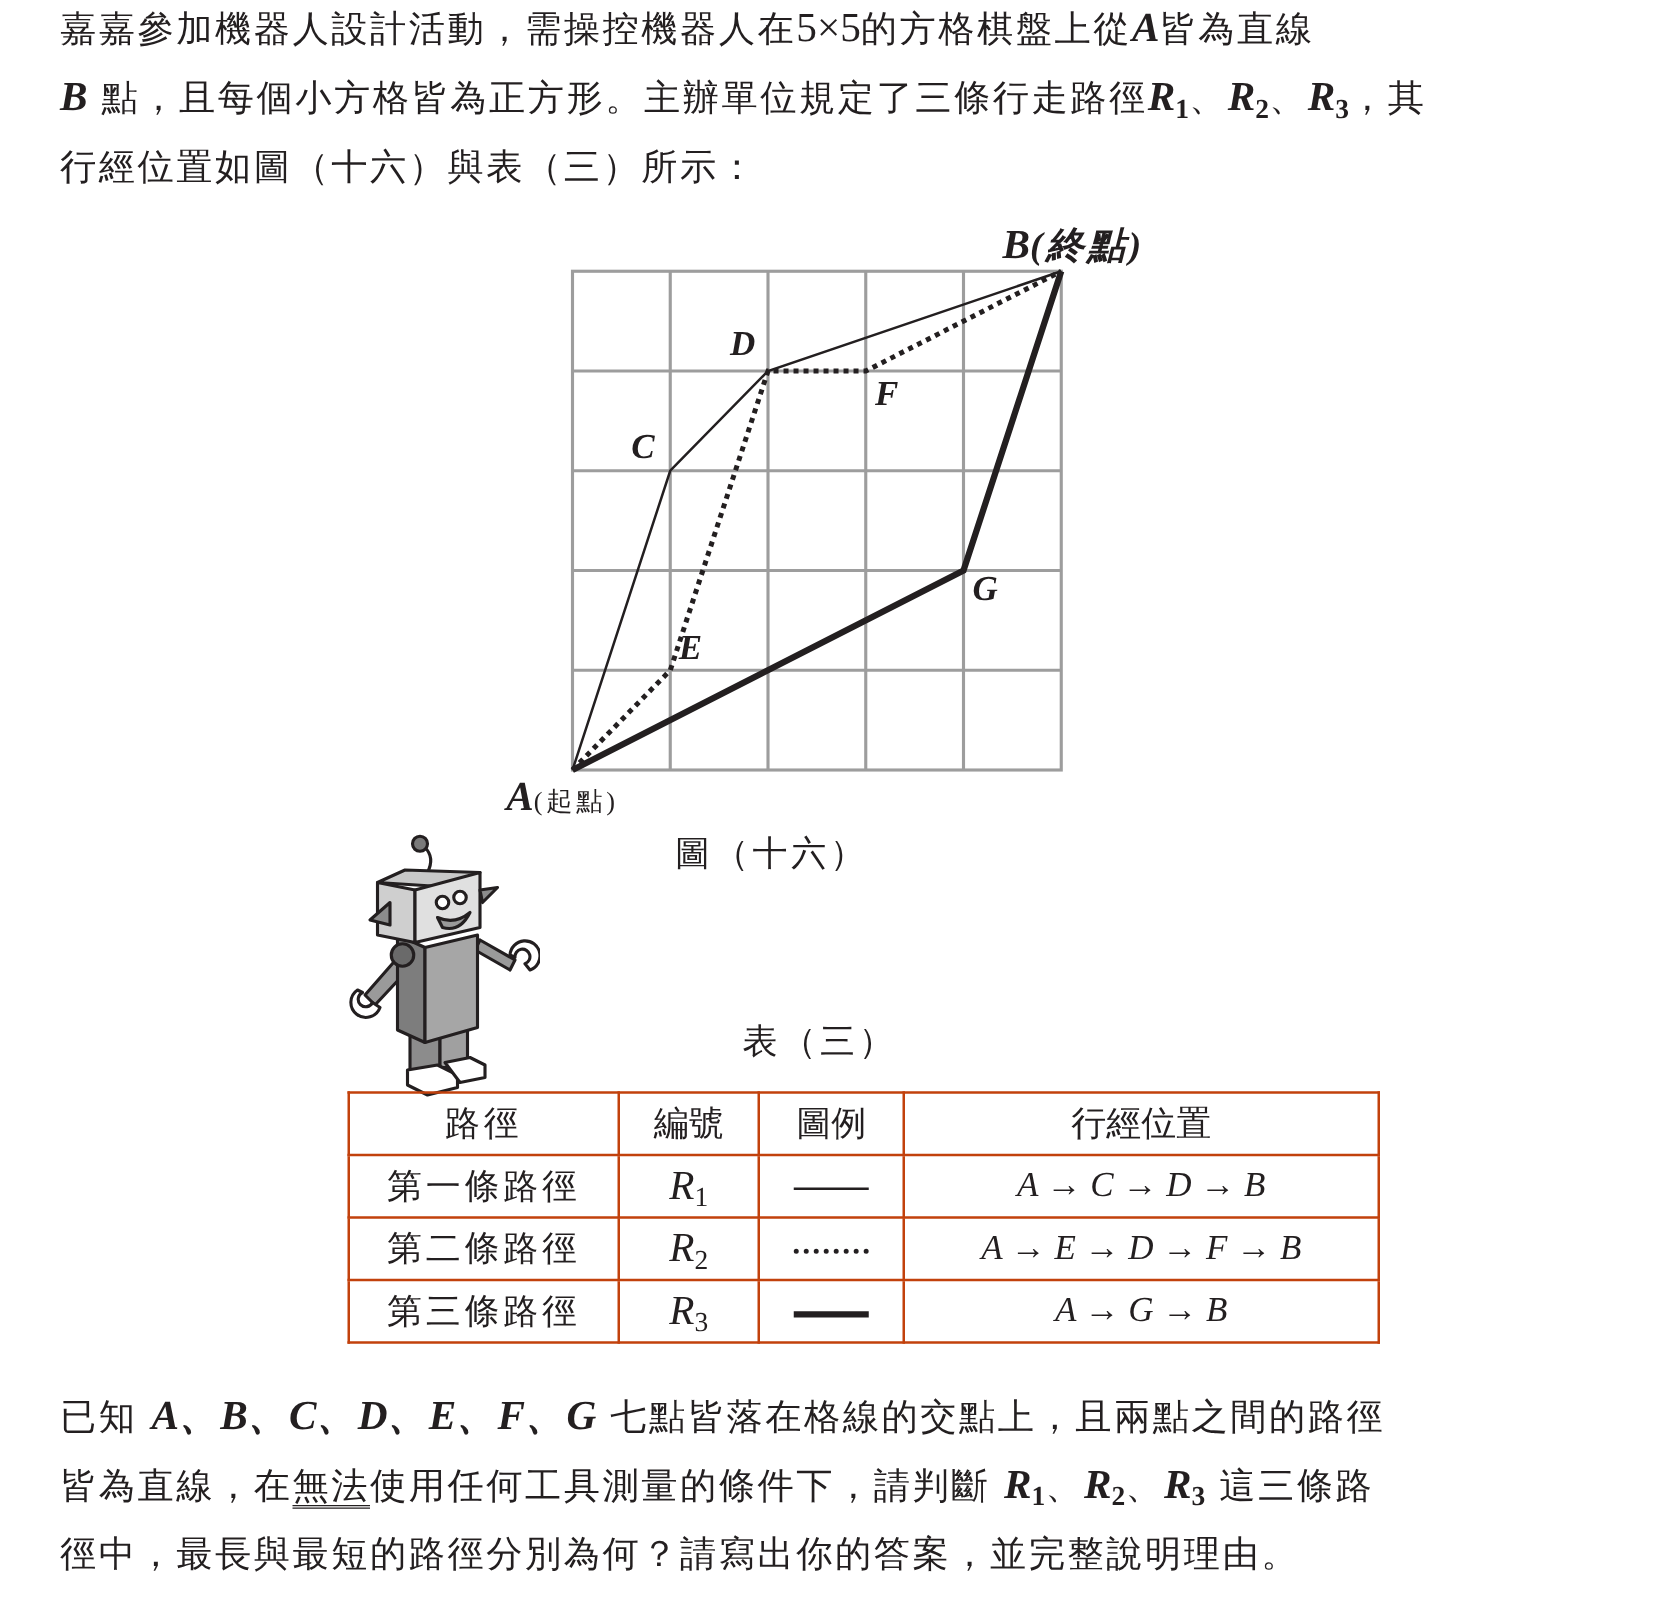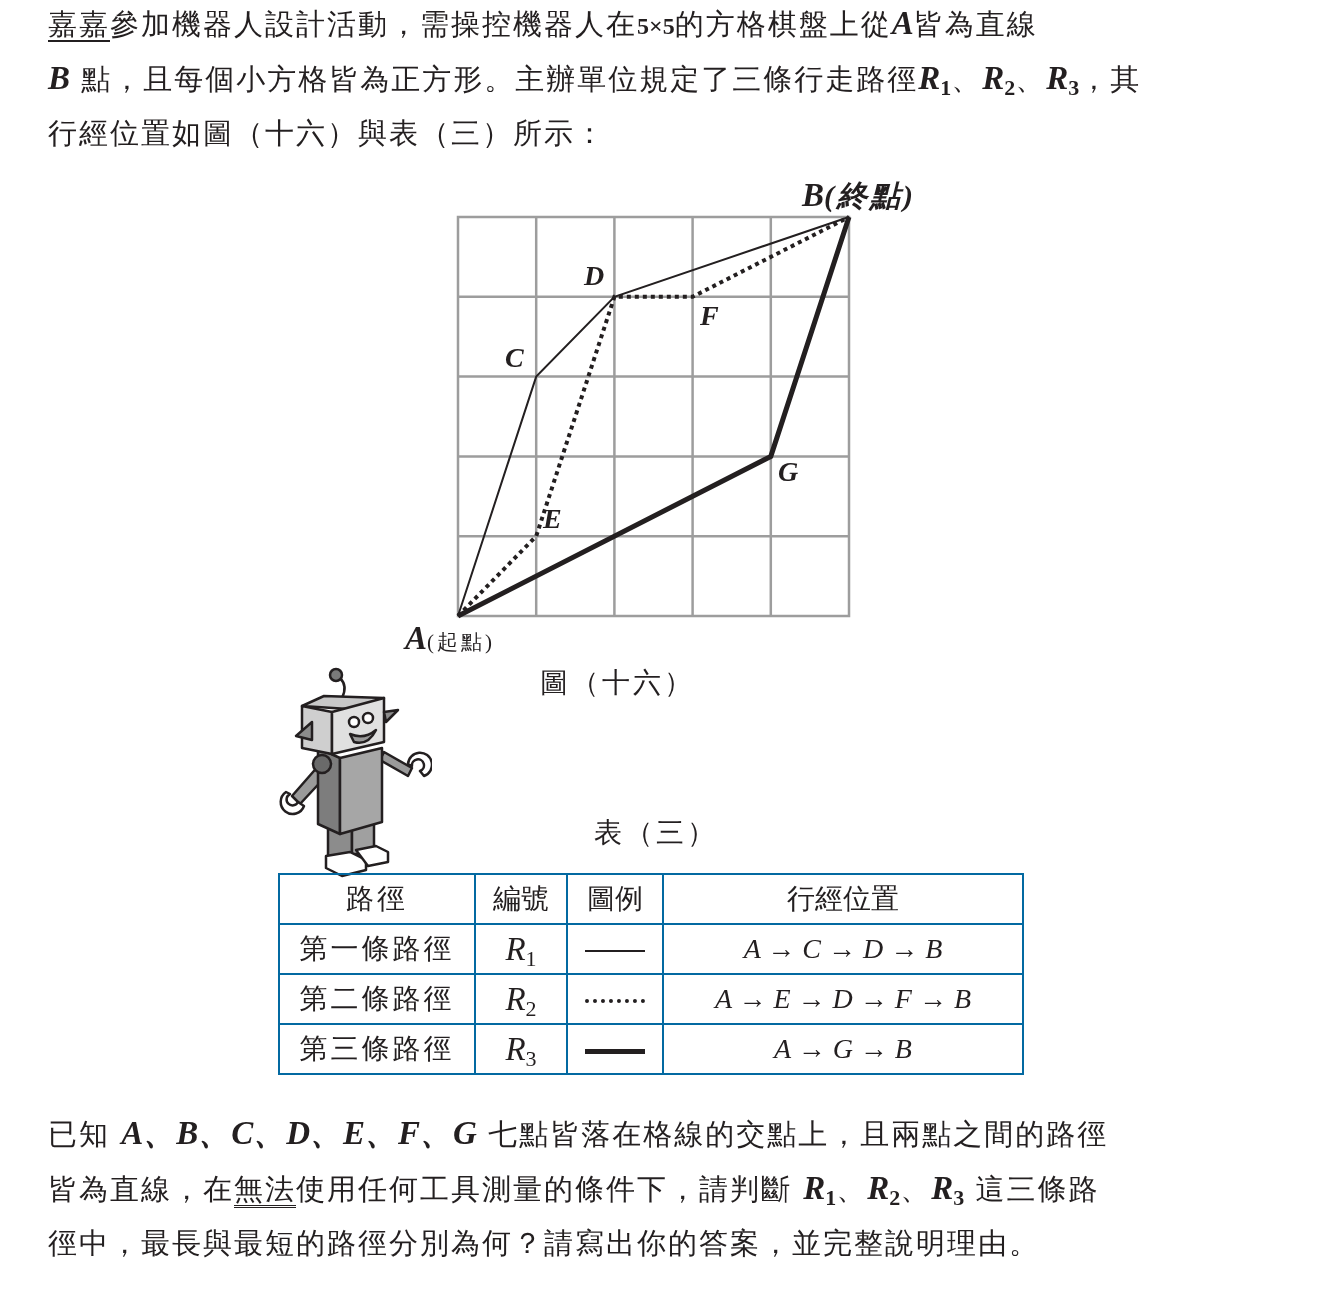--- a/index.html
+++ b/index.html
@@ -1,28 +1,28 @@
 <!DOCTYPE html>
 <html><head>
 <meta charset="utf-8">
 <style>
   html, body { margin:0; padding:0; background:#ffffff; }
   body { width:1338px; height:1290px; position:relative; overflow:hidden; color:#231f20;
          font-family:"DejaVu Serif", "Liberation Serif", serif; }
   .para { position:absolute; left:48px; width:1230px; font-size:29px; line-height:55px; letter-spacing:2px; }
   .para .line { white-space:nowrap; height:55px; }
-  .u1 { text-decoration:underline; text-underline-offset:6px; text-decoration-thickness:2px;margin-top:17px; }
+  .u1 { text-underline-offset:6px; text-decoration-thickness:2px;margin-top:17px; }
   .u2 { text-decoration:underline double; text-underline-offset:6px; text-decoration-thickness:1px; }
   .m { font-family:"Liberation Serif", serif; font-weight:bold; font-style:italic; font-size:33px; letter-spacing:0; }
   .m sub { font-size:22px; font-style:normal; vertical-align:-6px; line-height:0; }
-  .num { font-family:"Liberation Serif", serif; font-weight:bold; font-size:24px; letter-spacing:0; }
+  .num { font-family:"Liberation Serif", serif; font-weight:normal; font-size:33px; letter-spacing:0; }
   .fig { position:absolute; left:0; top:0; }
   .caption { position:absolute; font-size:28px; letter-spacing:3px; }
   table.routes { position:absolute; left:278px; top:873px; border-collapse:collapse; font-size:28px; }
-  table.routes td, table.routes th { border:2px solid #0369a1; height:48px; padding:0 6px; text-align:center; font-weight:normal; white-space:nowrap; }
+  table.routes td, table.routes th { border:2px solid #c2410c; height:48px; padding:0 16px; text-align:center; font-weight:normal; white-space:nowrap; }
   .cell-name { width:182px; letter-spacing:3px; }
   .cell-id { width:78px;border-radius:21px; }
   .cell-legend { width:82px; }
   .cell-pos { width:346px; }
   .seq { font-family:"Liberation Serif", serif; font-weight:bold; font-style:italic; font-size:28px; }
   .legend-line { display:inline-block; width:60px; vertical-align:middle; }
   .robot { position:absolute; left:272px; top:664px; }
 </style>
 </head>
 <body>

